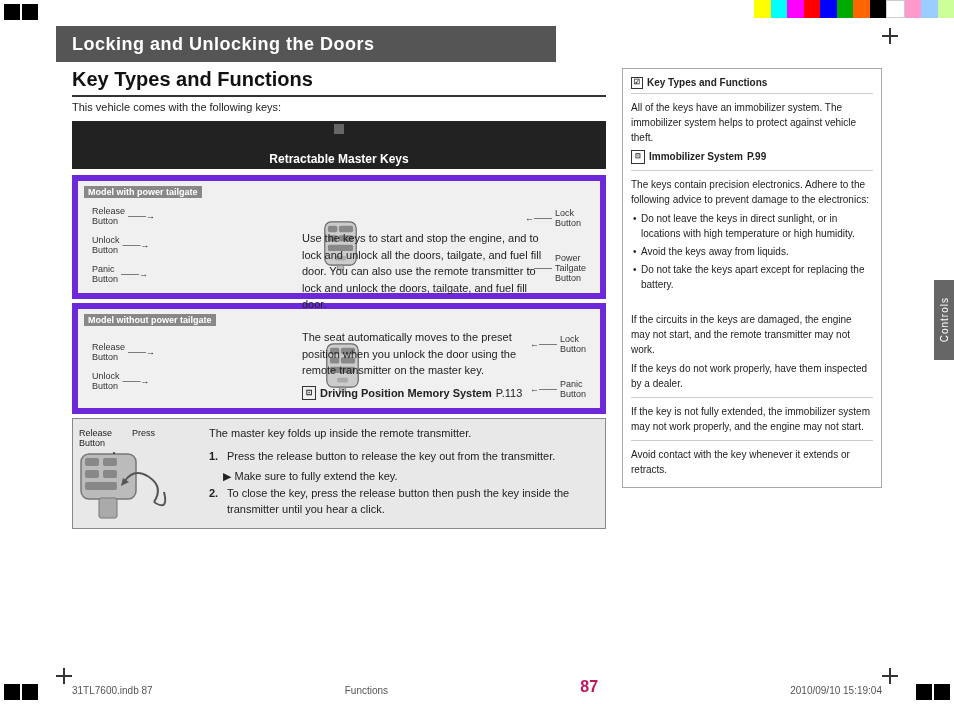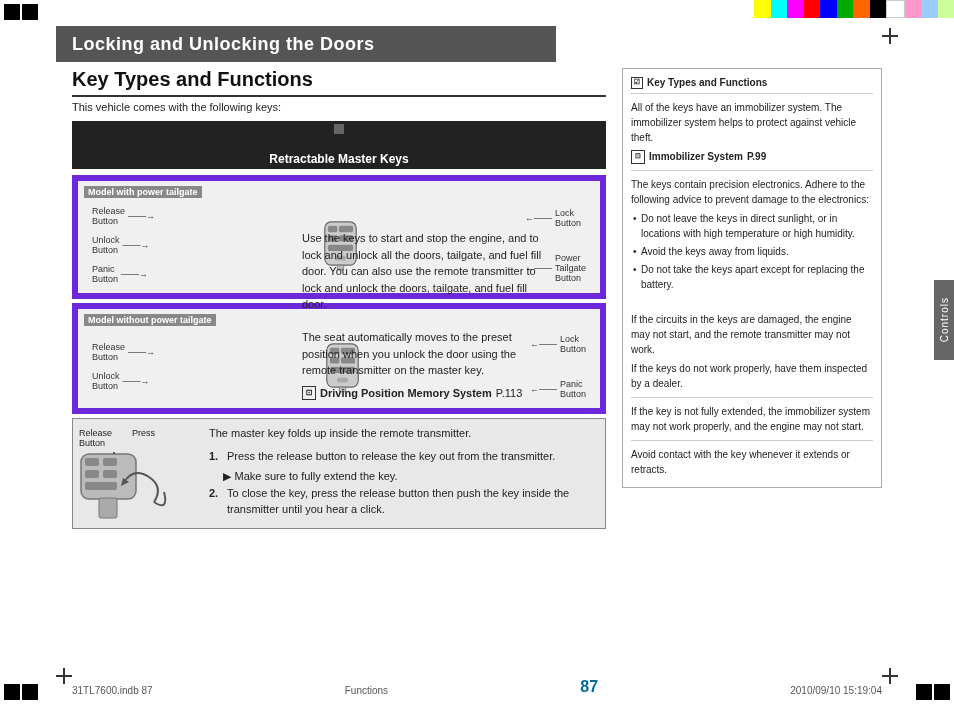--- a/index.html
+++ b/index.html
@@ -351,21 +351,21 @@
       right: 72px;
       display: flex;
       justify-content: space-between;
       align-items: flex-end;
       font-size: 10px;
       color: #555;
     }
     .page-number {
       font-size: 16px;
       font-weight: bold;
-      color: #0369a1;
+      color: #be185d;
     }
     .continued-text {
       font-size: 10px;
       color: #555;
     }
 
     
     .corner-marks-bottom-left {
       position: absolute;
       bottom: 4px;

